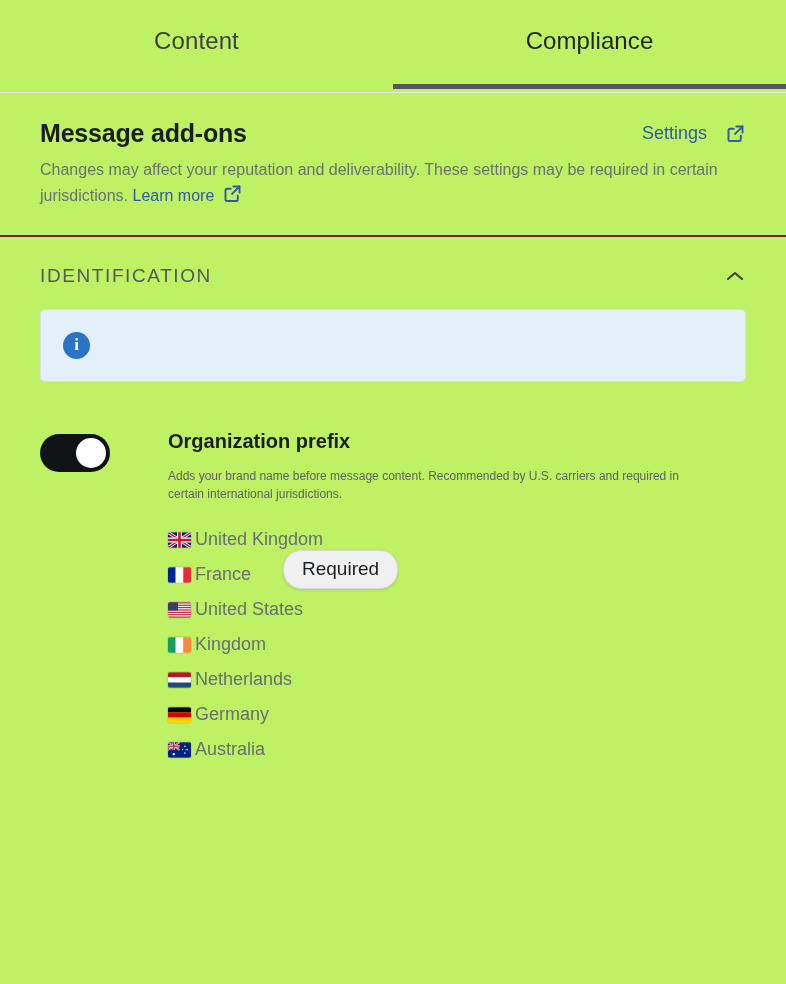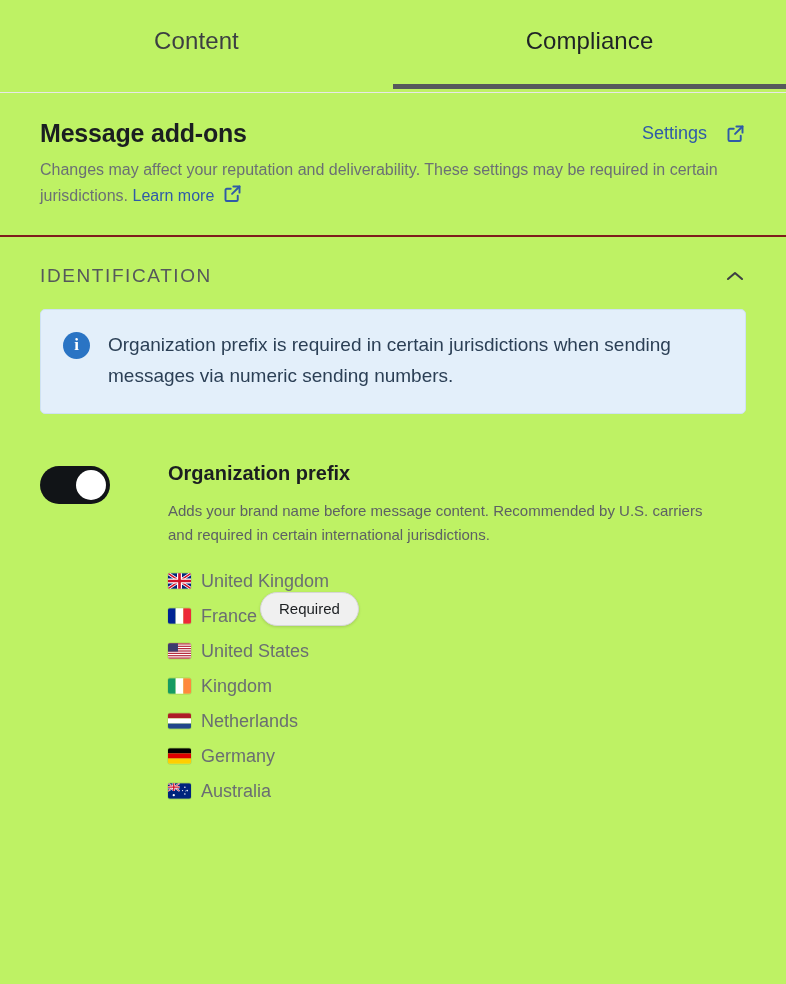--- a/index.html
+++ b/index.html
@@ -186,61 +186,61 @@
     flex: 1 1 auto;
     min-width: 0;
   }
   .setting-title {
     font-size: 20px;
     font-weight: bold;
     color: #1b1e21;
     margin-bottom: 14px;
   }
   .setting-desc {
-    font-size: 15px;
+    font-size: 12px;
     line-height: 1.55;
     color: #5d6164;
     max-width: 545px;
   }
 
   
   .country-list {
     margin-top: 18px;
     position: relative;
   }
   .country {
     display: flex;
     align-items: center;
-    gap: 10px;
+    gap: 4px;
     height: 35px;
     font-size: 18px;
     color: #6a6e72;
   }
   .flag {
     flex: none;
     width: 23px;
     height: 16px;
     border-radius: 2px;
     overflow: hidden;
     position: relative;
     display: block;
     box-shadow: 0 0 0 0.5px rgba(0,0,0,0.13);
   }
   .flag svg { display: block; width: 23px; height: 16px; }
 
   
   .required-pill {
     position: absolute;
-    left: 92px;
+    left: 115px;
     top: 28px;
     background: #f0f0f0;
     border: 1px solid #d6d6d6;
     border-radius: 18px;
     padding: 7px 18px 8px 18px;
-    font-size: 15px;
+    font-size: 19px;
     color: #1b1e21;
     box-shadow: 0 1px 3px rgba(0,0,0,0.14);
     white-space: nowrap;
     z-index: 5;
   }
 </style>
 </head>
 <body>
 
 <div class="app">
@@ -285,21 +285,20 @@
     <span class="chev">
       <svg width="20" height="12" viewBox="0 0 20 12" fill="none" stroke="#3d4043" stroke-width="2.1" stroke-linecap="round" stroke-linejoin="round">
         <path d="M3 9l7-6 7 6"></path>
       </svg>
     </span>
   </div>
 
   <div class="banner-wrap">
     <div class="banner">
       <span class="info-icon">i</span>
-      <div class="banner-text">Organization prefix is required in certain jurisdictions when sending messages via numeric sending numbers.</div>
     </div>
   </div>
 
   <div class="setting-row">
     <div class="toggle">
       <span class="knob"></span>
     </div>
     <div class="setting-body">
       <div class="setting-title">Organization prefix</div>
       <div class="setting-desc">Adds your brand name before message content. Recommended by U.S. carriers and required in certain international jurisdictions.</div>

